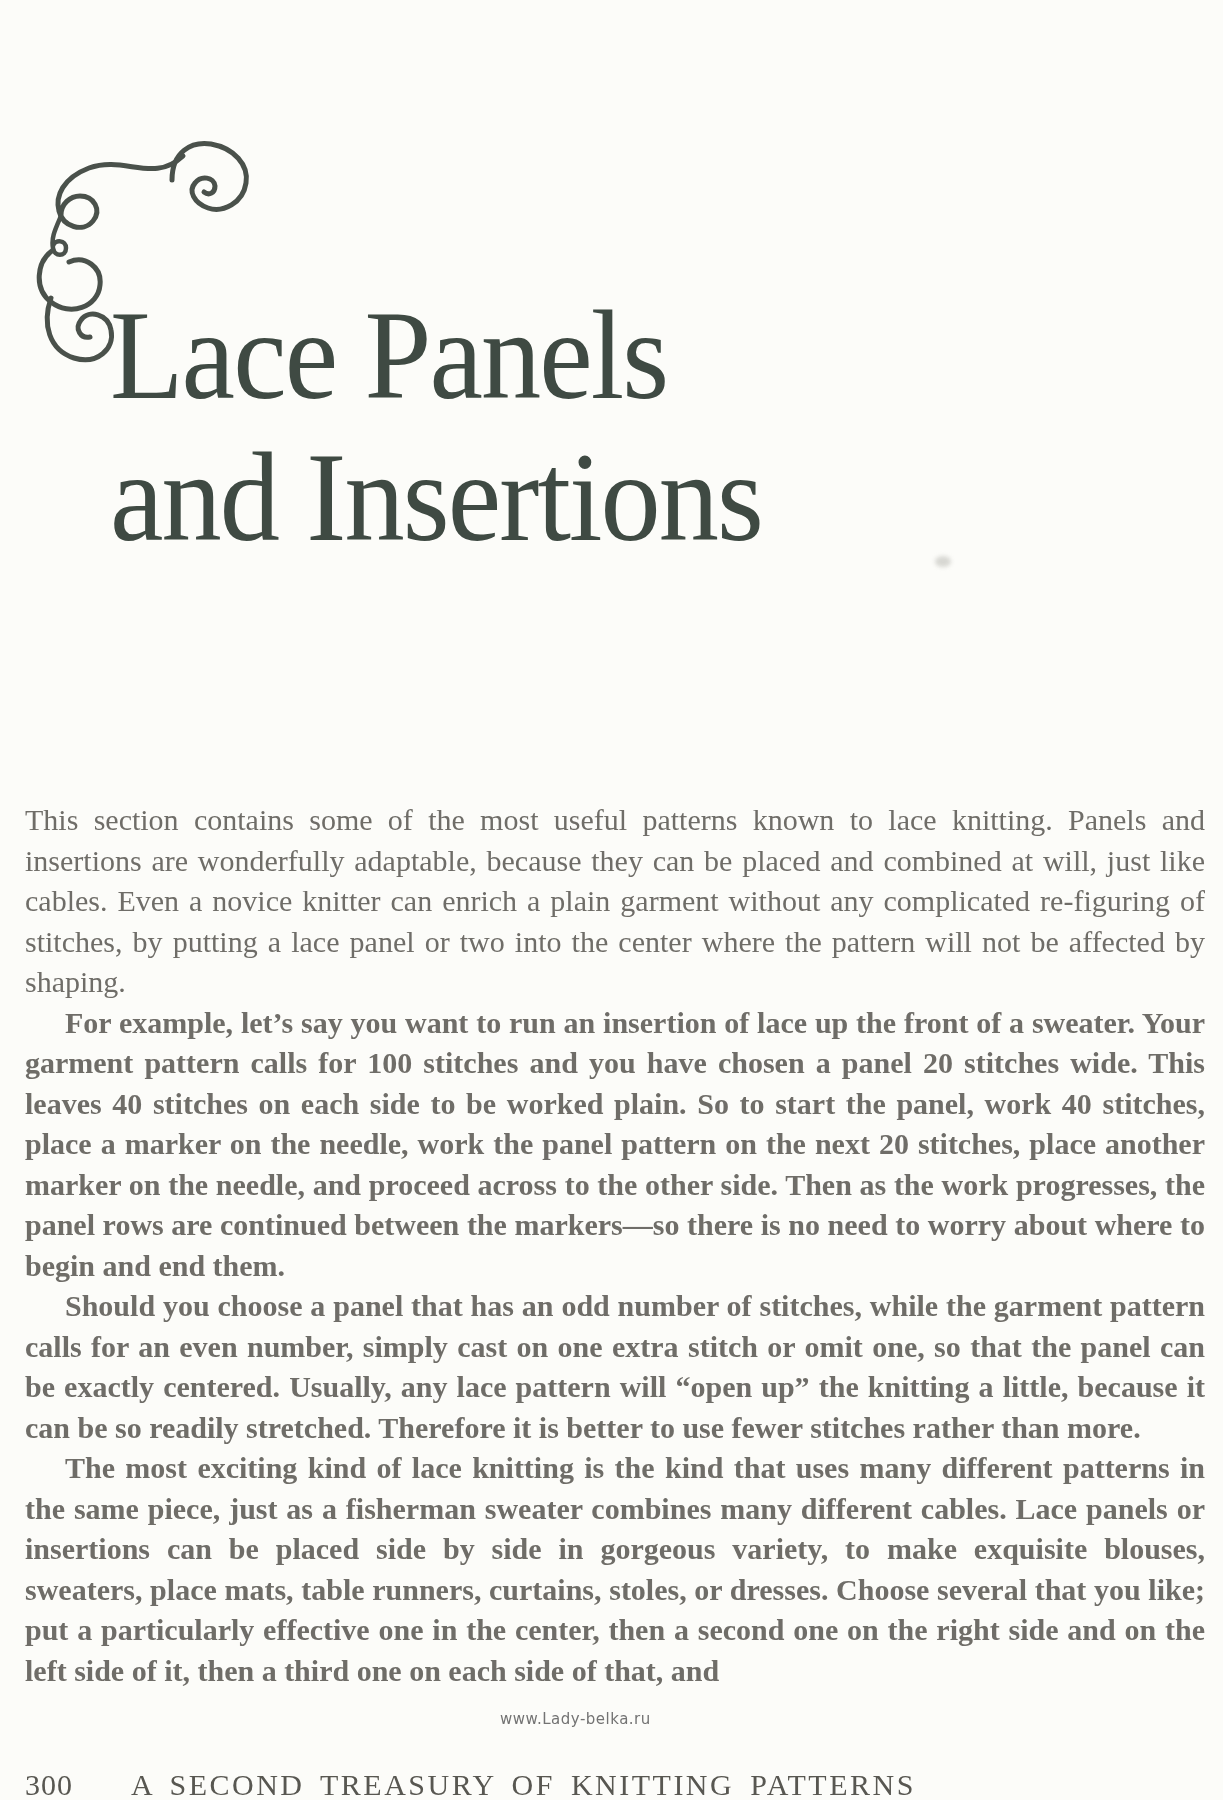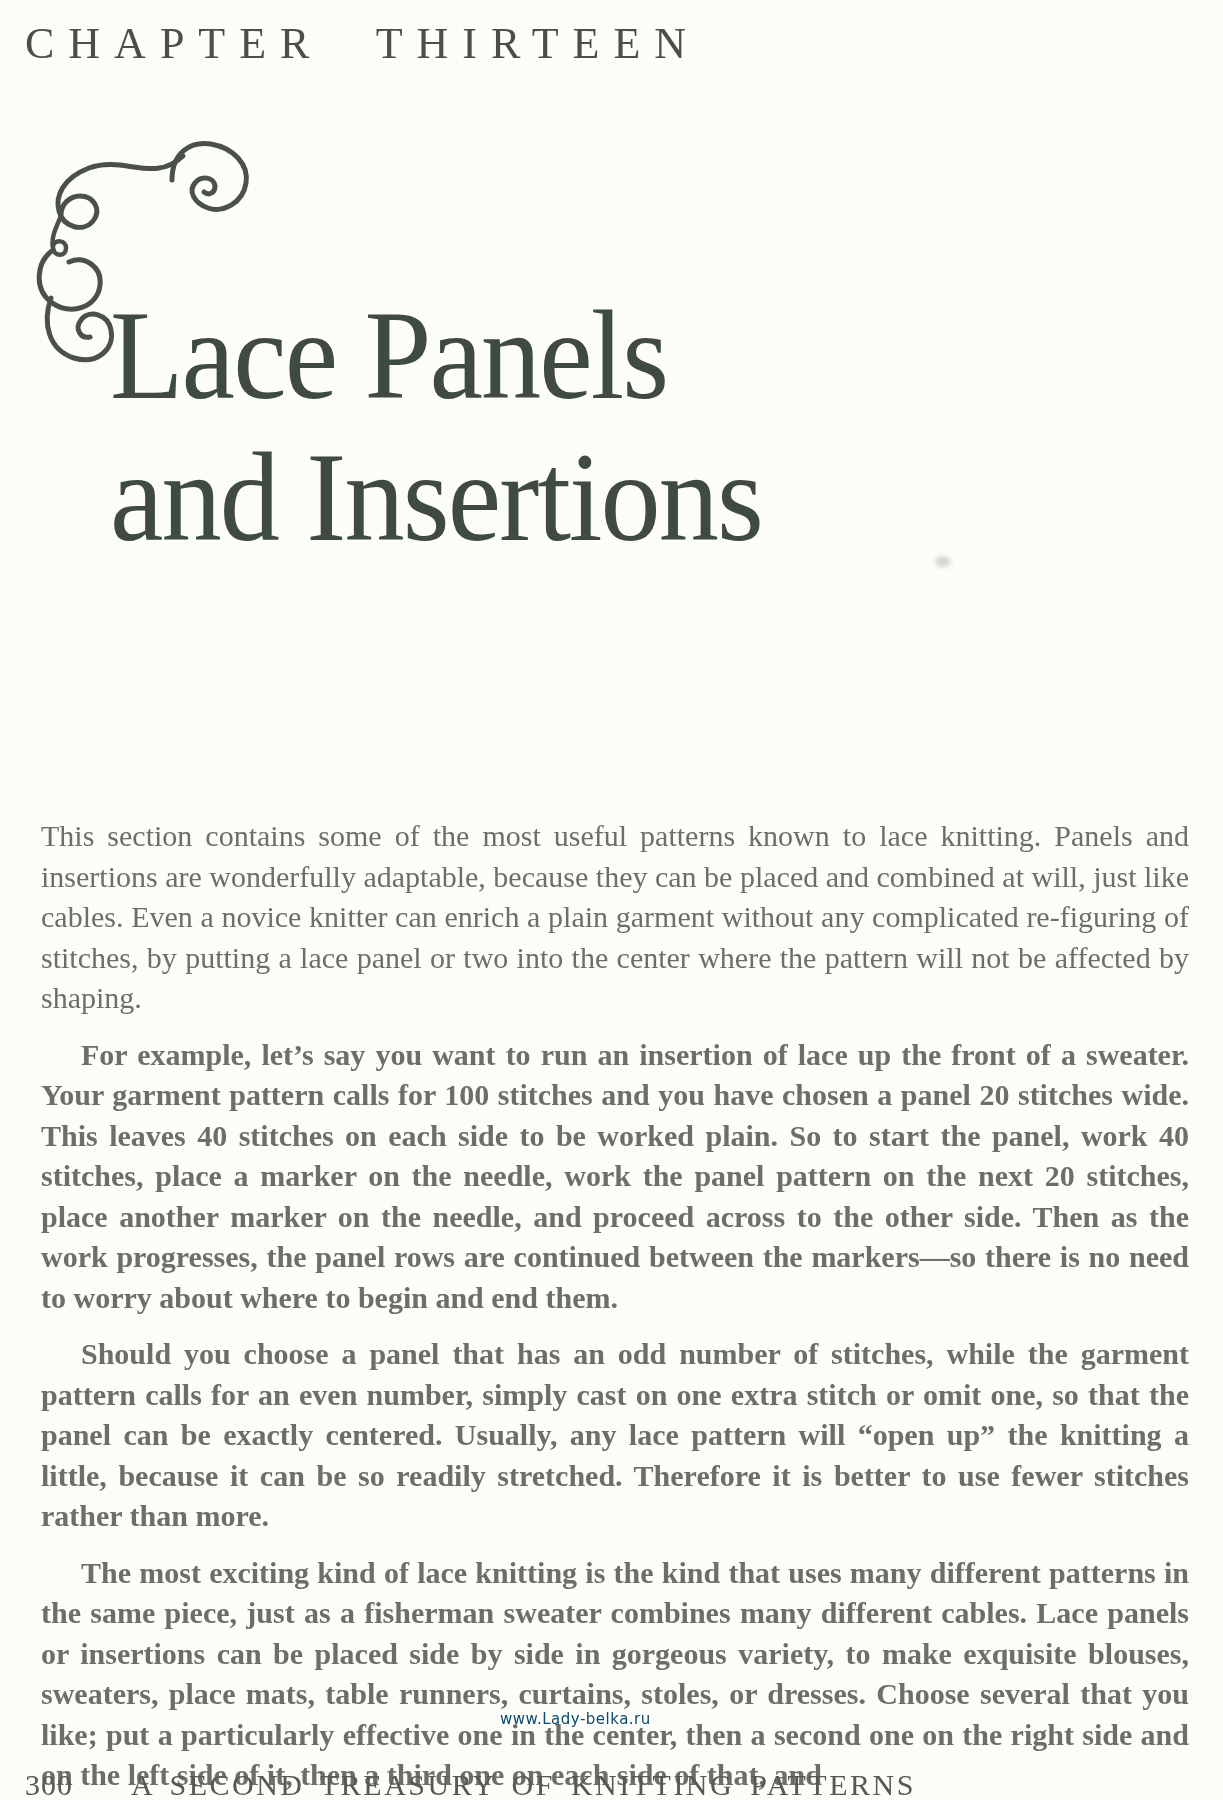--- a/index.html
+++ b/index.html
@@ -36,43 +36,42 @@
     width:16px; height:11px; border-radius:50%;
     background:#b9b9b3; opacity:.55; filter:blur(2px);
   }
   .bodytext {
     position:absolute; left:25px; top:800px;
     width:1180px;
     font-size:30px; line-height:40.5px;
     color:#6f6d68;
     text-align:justify;
   }
-  .bodytext p { margin:16px; padding:0; }
+  .bodytext p { margin:0; padding:0; }
   .bodytext p.ind { text-indent:40px;font-weight:bold; }
   .watermark {
     position:absolute; left:500px; top:1710px;
     font-family:"DejaVu Sans", sans-serif;
     font-size:15px; letter-spacing:.5px;
-    color:#0c4a6e;
+    color:#737373;
   }
   .footer {
     position:absolute; left:25px; top:1768px;
     display:flex; align-items:baseline;
     font-size:30px; color:#585751;
     white-space:nowrap;
   }
   .footer .pagenum { letter-spacing:1px; }
   .footer .booktitle { margin-left:58px; letter-spacing:2.5px; word-spacing:6px; }
 </style>
 </head>
 <body>
 
 <div class="page">
 
-  <div class="chapter">CHAPTER THIRTEEN</div>
 
   <svg class="ornament" viewBox="0 0 235 250" fill="none" stroke="#4a514b" stroke-linecap="round">
 
     <path stroke-width="5" d="M147,42 C147,14 166,3 186,6 C209,10 224,27 221,45 C218,65 198,75 183,70 C169,65 163,53 170,45 C176,37 189,39 190,48 C190,55 184,58 179,54"></path>
 
     <path stroke-width="5" d="M158,18 C128,46 100,17 64,30 C38,40 30,58 34,73 C38,89 58,95 68,83 C77,72 69,58 55,58 C45,58 36,66 36,77"></path>
 
     <path stroke-width="4.5" d="M36,78 C30,92 26,100 28,110 C29,119 41,119 41,110 C41,102 30,101 28,108"></path>
 
     <path stroke-width="5" d="M28,112 C11,124 9,151 26,164 C45,179 73,169 75,147 C77,129 60,117 44,124"></path>

